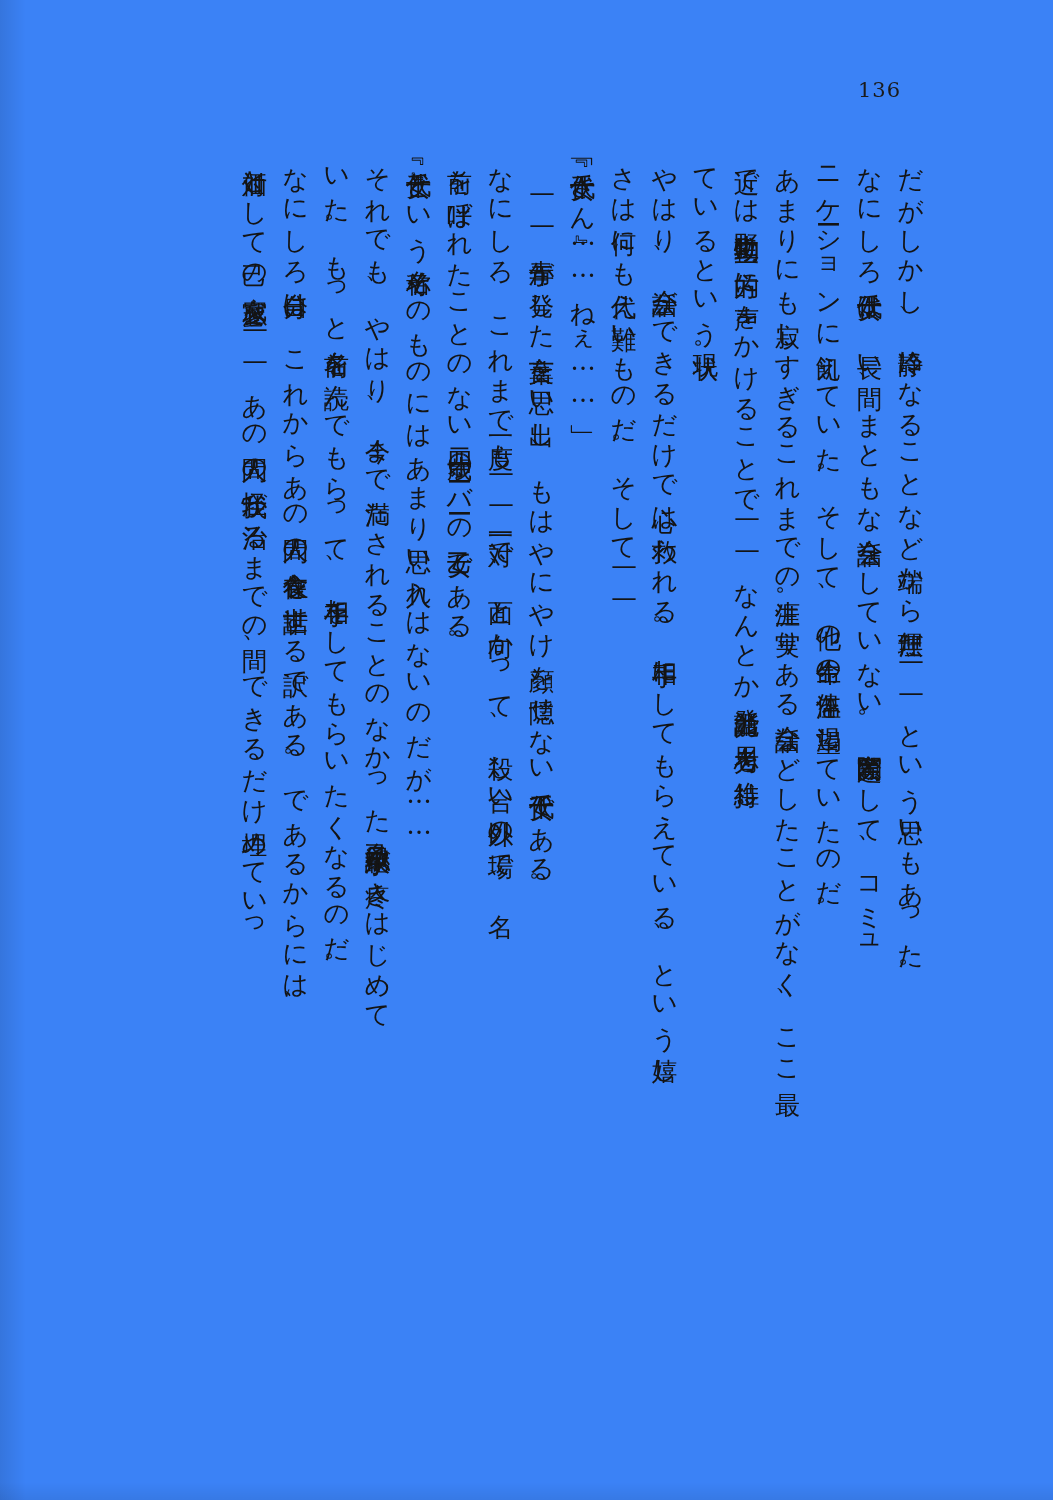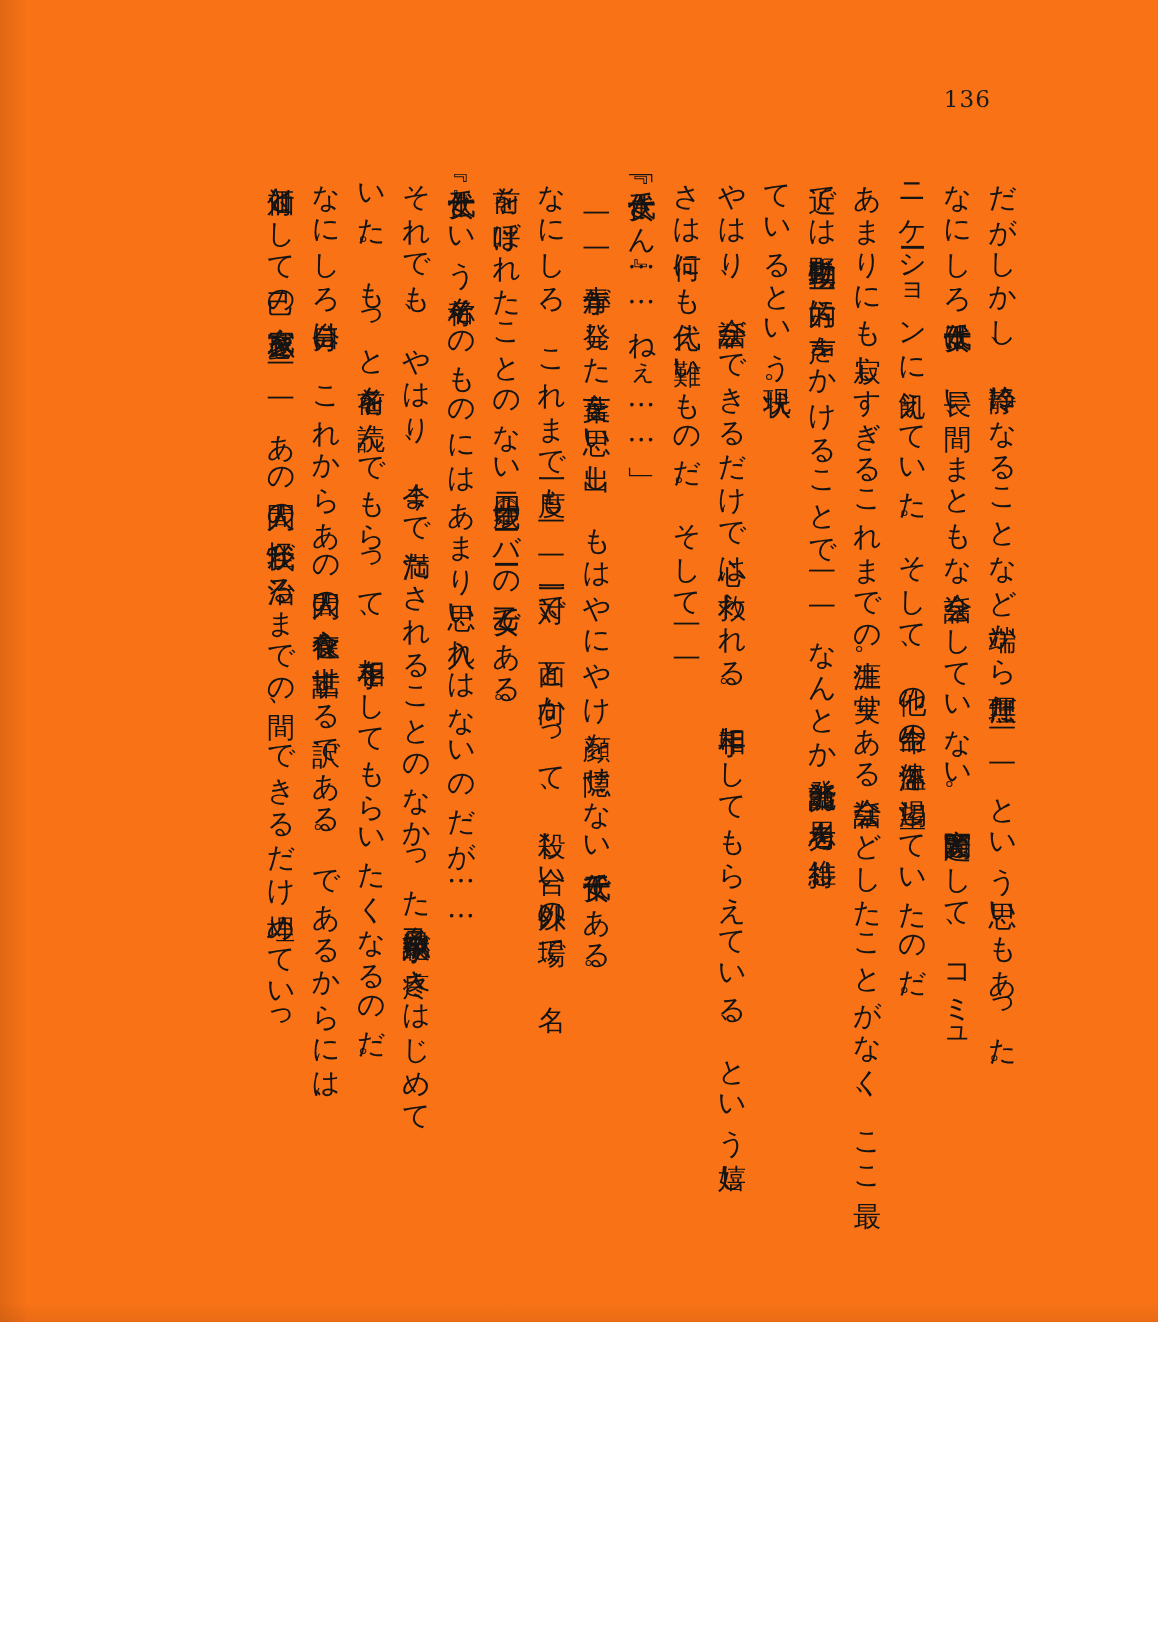--- a/index.html
+++ b/index.html
@@ -3,22 +3,22 @@
 <meta charset="utf-8">
 <style>
   html, body {
     margin: 0;
     padding: 0;
     background: #ffffff;
   }
   .page {
     position: relative;
     width: 1053px;
-    height: 1202px;
-    background: #f97316;
+    height: 1500px;
+    background: #3b82f6;
     overflow: hidden;
     font-family: "DejaVu Serif", "Liberation Serif", serif;
     color: #171717;
   }
   
   .page::before {
     content: "";
     position: absolute;
     left: 0; top: 0; bottom: 0;
     width: 26px;

